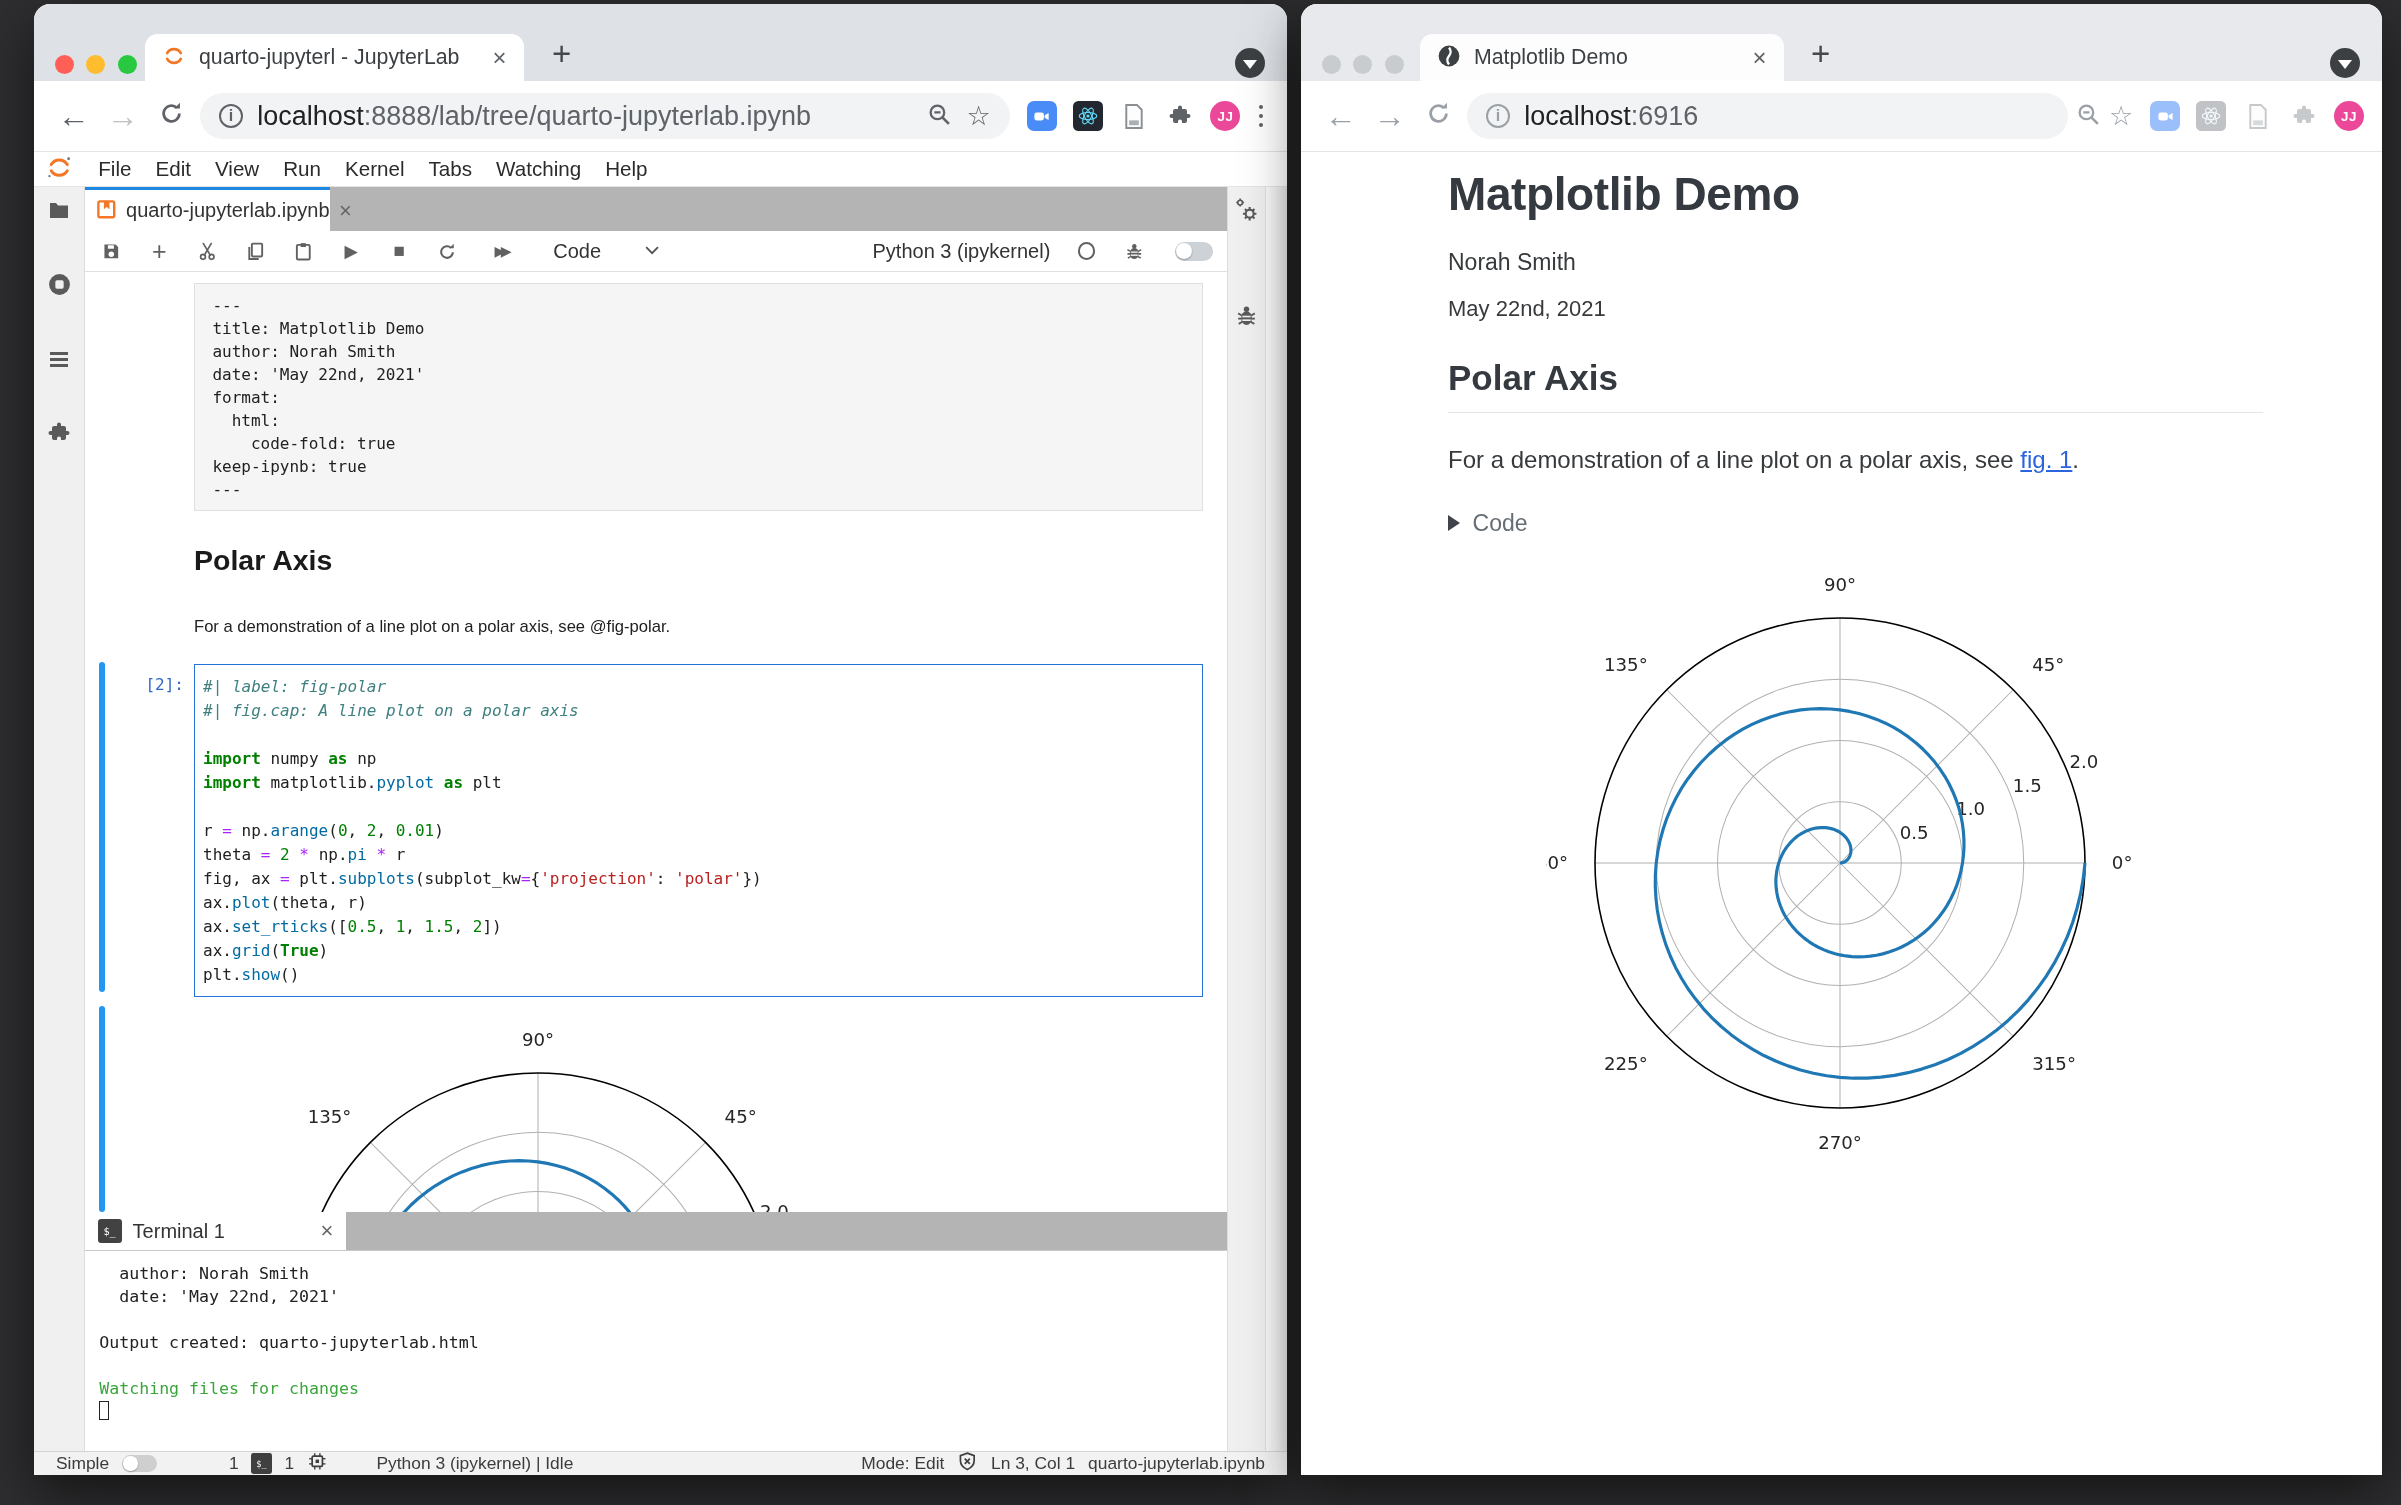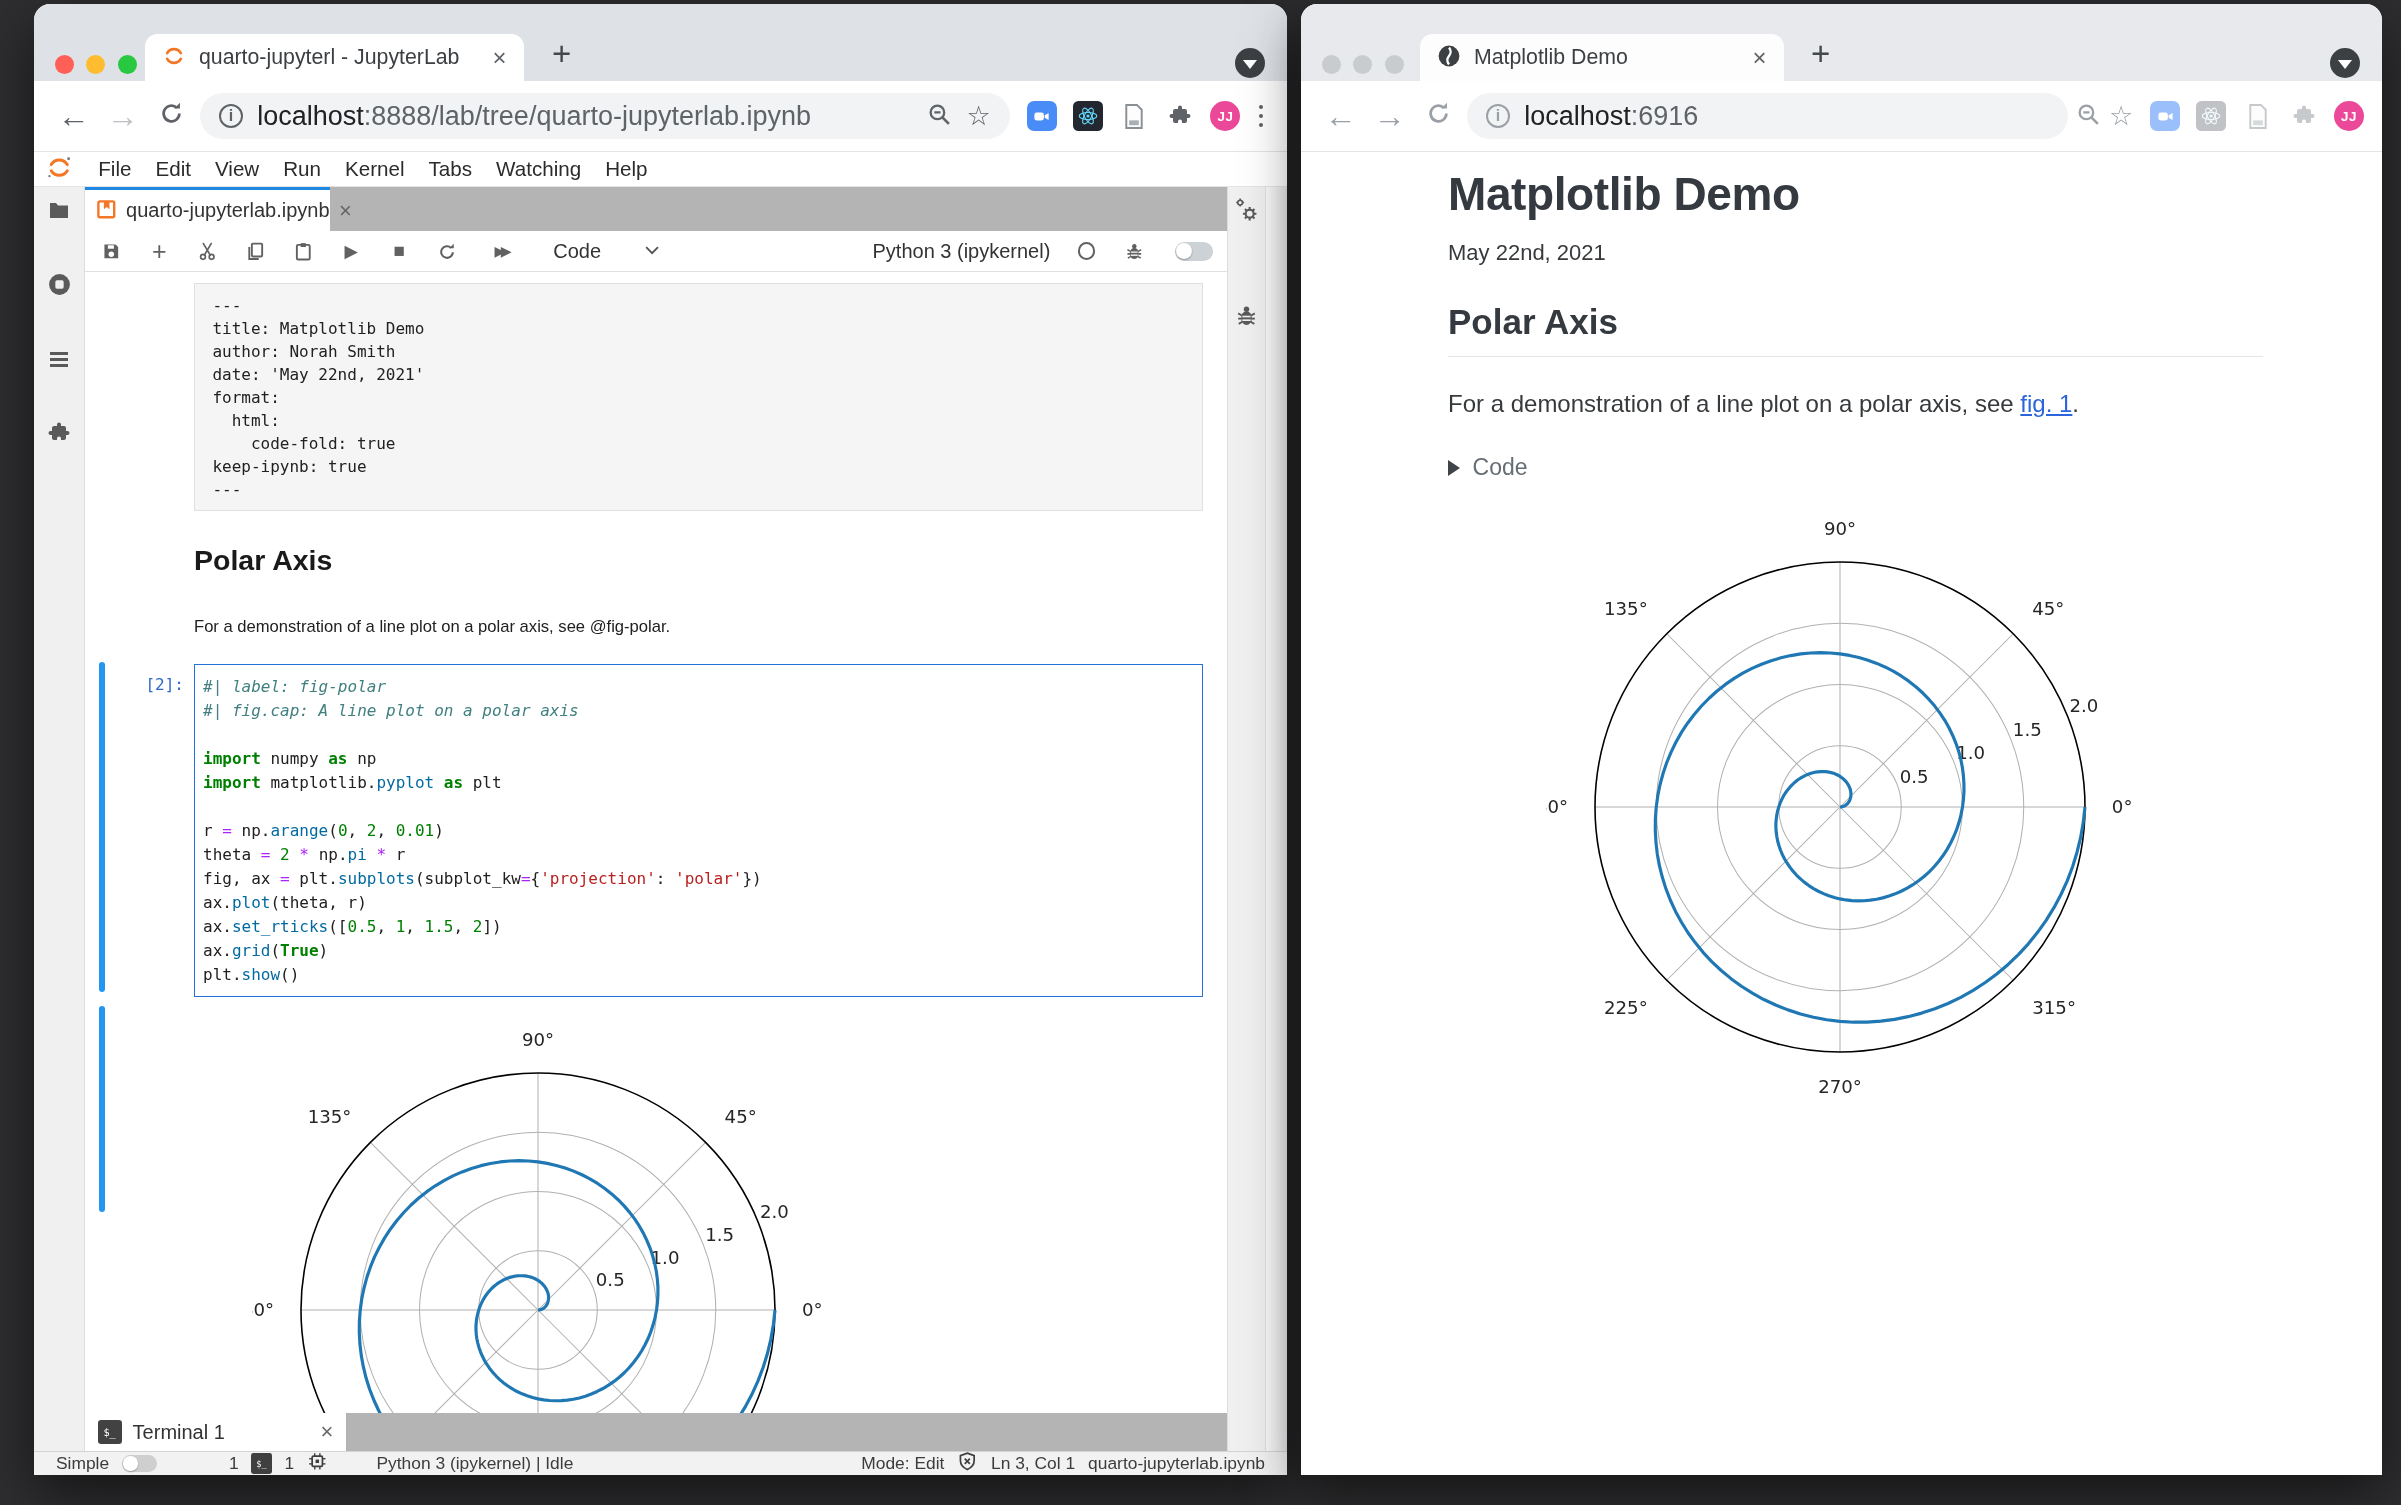--- a/index.html
+++ b/index.html
@@ -437,20 +437,29 @@
             </div>
           </div>
 
           <div class="termtabs">
             <div class="ttab">
               <span class="ticon mono">$_</span>
               <span class="ttab-label">Terminal 1</span>
               <span class="dclose">×</span>
             </div>
           </div>
+          <div class="termbody">
+            <pre id="term-pre"><span>  author: Norah Smith</span>
+<span>  date: 'May 22nd, 2021'</span>
+<span></span>
+<span>Output created: quarto-jupyterlab.html</span>
+<span></span>
+<span class="tgreen">Watching files for changes</span>
+<span class="cursor"></span></pre>
+          </div>
         </div>
 
         <div class="rightbar">
           <span>
             <svg width="27" height="27" viewBox="0 0 34 34">
               <g stroke="#5a5a5a" stroke-width="2.6">
                 <circle cx="21" cy="21" r="5" fill="none"></circle>
                 <line x1="21" y1="12.5" x2="21" y2="16"></line>
                   <line x1="21" y1="26" x2="21" y2="29.5"></line>
                 <line x1="12.5" y1="21" x2="16" y2="21"></line>
@@ -618,20 +627,21 @@
         <span class="kebab">
             <i></i>
             <i></i>
             <i></i>
           </span>
       </div>
     </div>
 
     <div class="page">
       <h1 class="pg-title">Matplotlib Demo</h1>
+      <div class="pg-author">Norah Smith</div>
       <div class="pg-date">May 22nd, 2021</div>
       <h2 class="pg-h2">Polar Axis</h2>
       <p class="pg-p"><span>For a demonstration of a line plot on a polar axis, see </span><a class="pg-link" href="#">fig. 1</a><span>.</span></p>
       <div class="code-toggle">
         <span class="tri-right"></span>
         <span class="code-toggle-label">Code</span>
       </div>
       <div class="fig-wrap">
         <svg id="page-chart" width="588" height="588" viewBox="0 0 744 744">
             <line x1="372" y1="372" x2="682" y2="372" stroke="#b0b0b0" stroke-width="1.3"></line>

